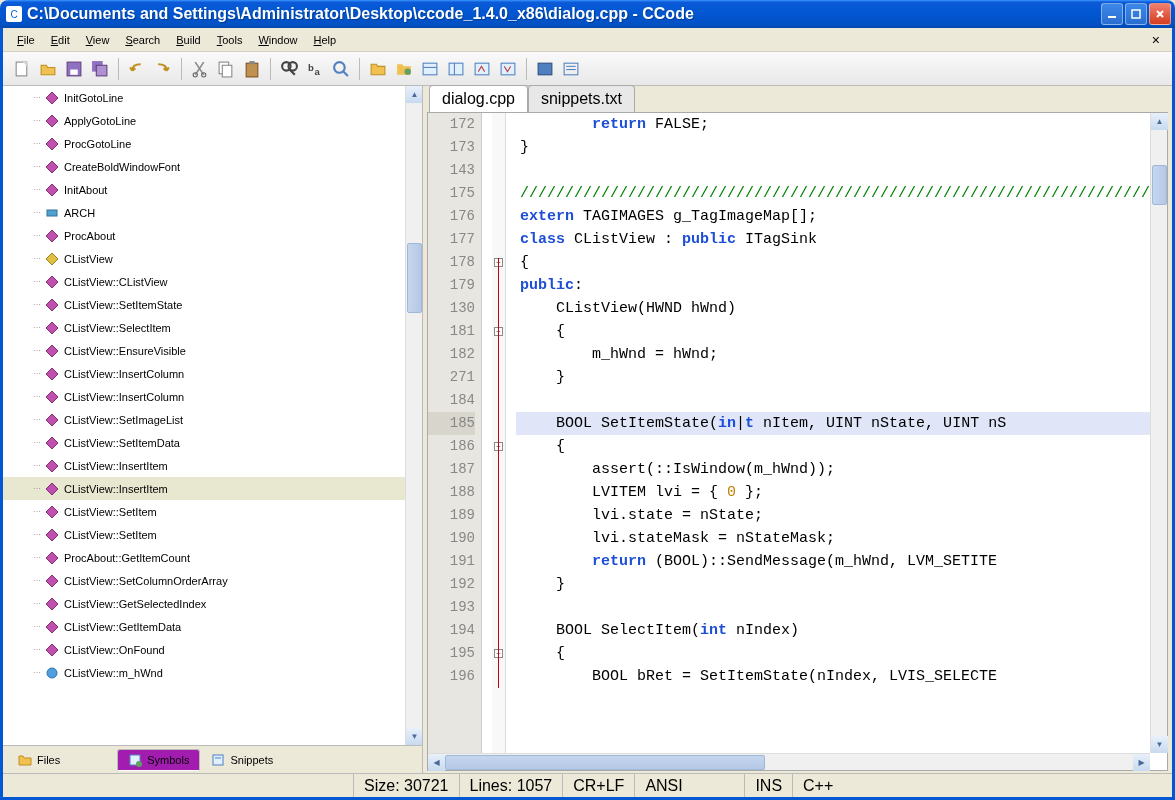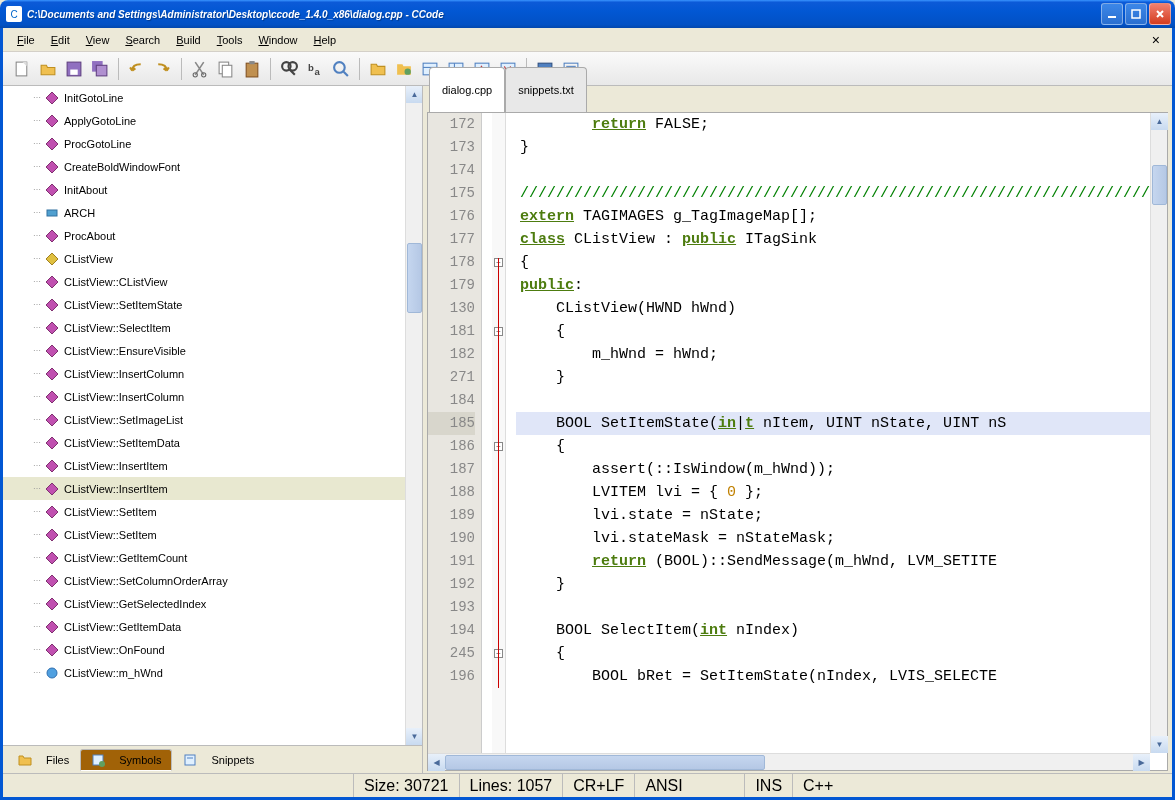--- a/index.html
+++ b/index.html
@@ -1,21 +1,21 @@
 <!DOCTYPE html>
 <html><head>
 <meta charset="utf-8">
 <style>
 * { box-sizing: border-box; margin: 0; padding: 0; }
 body { font-family: Tahoma, sans-serif; font-size: 11px; background: #ece9d8; overflow: hidden; width: 1175px; height: 800px; }
 
 
 .titlebar { height: 28px; background: linear-gradient(to bottom, #3a95ff 0%, #0c5ad8 8%, #0257d3 40%, #0251c5 88%, #0348ad 100%); display: flex; align-items: center; padding: 0 4px; color: white; border-radius: 8px 8px 0 0; }
 .titlebar-icon { width: 16px; height: 16px; margin-right: 5px; margin-left: 2px; }
-.titlebar-text { flex: 1; font-size: 10px; font-weight: bold; font-style: italic; text-shadow: 1px 1px 1px rgba(0,0,0,0.3); }
+.titlebar-text { flex: 1; font-size: 16px; font-weight: bold; text-shadow: 1px 1px 1px rgba(0,0,0,0.3); }
 .win-buttons { display: flex; gap: 2px; }
 .win-btn { width: 22px; height: 22px; border-radius: 3px; display: flex; align-items: center; justify-content: center; color: white; font-weight: bold; border: 1px solid rgba(255,255,255,0.4); }
 .win-btn.min, .win-btn.max { background: linear-gradient(to bottom, #3c87e8, #2a6fd0); }
 .win-btn.close { background: linear-gradient(to bottom, #f08070, #d43c1f); }
 
 
 .window-border { border: 3px solid #0257d3; border-top: none; height: 772px; background: #ece9d8; display: flex; flex-direction: column; }
 
 
 .menubar { height: 24px; background: #ece9d8; display: flex; align-items: center; padding: 0 6px; border-bottom: 1px solid #d4d0c8; }
@@ -37,40 +37,40 @@
 .symbol-list { flex: 1; overflow-y: auto; background: #fff; position: relative; }
 .list-scrollbar { position: absolute; right: 0; top: 0; width: 17px; height: 100%; background: #f0f0f0; border-left: 1px solid #ddd; }
 .scroll-btn { width: 17px; height: 17px; background: linear-gradient(to bottom,#e8f0fa,#c8daf0); display: flex; align-items: center; justify-content: center; font-size: 8px; color: #4a6a9a; }
 .scroll-thumb { width: 15px; background: linear-gradient(to right,#c5d6ef,#b5c8e5); border: 1px solid #a0b8d8; border-radius: 2px; margin: 0 1px; }
 .symbol-item { display: flex; align-items: center; height: 23px; padding-left: 30px; cursor: default; }
 .symbol-item.selected { background: #e8e8d0; }
 .sym-icon { width: 14px; height: 14px; margin-right: 5px; }
 .sym-dots { color: #999; font-size: 8px; margin-right: 4px; }
 
 .sidebar-tabs { height: 28px; background: #ece9d8; display: flex; align-items: center; padding: 2px 4px; border-top: 1px solid #bbb; }
-.sb-tab { display: flex; align-items: center; padding: 3px 10px; gap: 14px; border: 1px solid transparent; border-radius: 3px 3px 0 0; }
-.sb-tab.active { background: #a16207; border-color: #bbb; border-bottom-color: #fff; }
+.sb-tab { display: flex; align-items: center; padding: 3px 10px; gap: 5px; border: 1px solid transparent; border-radius: 3px 3px 0 0; }
+.sb-tab.active { background: #a21caf; border-color: #bbb; border-bottom-color: #fff; margin-left: 46px; }
 
 
 .editor-area { flex: 1; display: flex; flex-direction: column; background: #ece9d8; min-width: 0; }
 .editor-tabs { height: 24px; display: flex; align-items: flex-end; padding-left: 6px; margin-top: 2px; }
-.ed-tab { padding: 16px 12px; background: #f5f5f5; border: 1px solid #aaa; border-bottom: none; border-radius: 4px 4px 0 0; margin-right: 0; font-size: 11px; }
+.ed-tab { padding: 4px 12px; background: #f5f5f5; border: 1px solid #aaa; border-bottom: none; border-radius: 4px 4px 0 0; margin-right: 0; font-size: 16px; }
 .ed-tab.active { background: #fff; position: relative; z-index: 2; }
 .ed-tab.inactive { background: #e8e8e8; }
 
 .editor-body { flex: 1; display: flex; background: #fff; border: 1px solid #aaa; margin: 0 4px 2px 4px; min-height: 0; position: relative; gap: 10px; }
 .gutter { width: 54px; background: #e8e6e0; border-right: 1px solid #ccc; text-align: right; color: #888; font-family: 'Courier New', monospace; font-size: 14px; line-height: 23px; padding-right: 6px; }
 .gutter-line.hl { background: #d8d6cc; }
 .fold-col { width: 14px; background: #f8f8f8; border-right: 1px solid #ddd; position: relative; }
 .fold-line-v { position: absolute; left: 6px; width: 1px; background: #c00; }
 .fold-box { position: absolute; left: 2px; width: 9px; height: 9px; border: 1px solid #888; background: #fff; font-size: 8px; line-height: 7px; text-align: center; color: #444; }
 .code { flex: 1; font-family: 'Courier New', monospace; font-size: 15px; line-height: 23px; overflow: hidden; white-space: pre; color: #000; }
 .code-line { height: 23px; padding-left: 4px; }
 .code-line.hl { background: #e0e6f8; }
-.kw { color: #4d7c0f; font-weight: bold; text-decoration: underline; }
+.kw { color: #1d4ed8; font-weight: bold; }
 .comment { color: #008000; }
 .num { color: #c08000; }
 
 .editor-vscroll { position: absolute; right: 0; top: 0; width: 17px; height: calc(100% - 17px); background: #f0f0f0; border-left: 1px solid #ddd; }
 .editor-hscroll { position: absolute; bottom: 0; left: 0; right: 17px; height: 17px; background: #f0f0f0; border-top: 1px solid #ddd; display: flex; }
 .hscroll-thumb { height: 15px; background: linear-gradient(to bottom,#c5d6ef,#b5c8e5); border: 1px solid #a0b8d8; border-radius: 2px; margin: 1px 0; }
 
 
 .statusbar { height: 24px; background: #ece9d8; border-top: 1px solid #bbb; display: flex; align-items: center; font-size: 16px; }
 .status-cell { padding: 0 10px; border-left: 1px solid #bbb; height: 100%; display: flex; align-items: center; }
@@ -391,21 +391,21 @@
             <svg class="sym-icon" viewBox="0 0 14 14">
               <polygon points="7,1 13,7 7,13 1,7" fill="#c050b0" stroke="#803070"></polygon>
             </svg>
             <span>CListView::SetItem</span>
           </div>
           <div class="symbol-item">
             <span class="sym-dots">⋯</span>
             <svg class="sym-icon" viewBox="0 0 14 14">
               <polygon points="7,1 13,7 7,13 1,7" fill="#c050b0" stroke="#803070"></polygon>
             </svg>
-            <span>CListView::GetItemCount</span>
+            <span>ProcAbout::GetItemCount</span>
           </div>
           <div class="symbol-item">
             <span class="sym-dots">⋯</span>
             <svg class="sym-icon" viewBox="0 0 14 14">
               <polygon points="7,1 13,7 7,13 1,7" fill="#c050b0" stroke="#803070"></polygon>
             </svg>
             <span>CListView::SetColumnOrderArray</span>
           </div>
           <div class="symbol-item">
             <span class="sym-dots">⋯</span>
@@ -462,42 +462,42 @@
 
   <div class="editor-area">
     <div class="editor-tabs" id="editor-tabs">
           <div class="ed-tab active">dialog.cpp</div>
           <div class="ed-tab inactive">snippets.txt</div>
         </div>
     <div class="editor-body">
       <div class="gutter" id="gutter">
             <div class="gutter-line">172</div>
             <div class="gutter-line">173</div>
-            <div class="gutter-line">174</div>
+            <div class="gutter-line">143</div>
             <div class="gutter-line">175</div>
             <div class="gutter-line">176</div>
             <div class="gutter-line">177</div>
             <div class="gutter-line">178</div>
             <div class="gutter-line">179</div>
             <div class="gutter-line">130</div>
             <div class="gutter-line">181</div>
             <div class="gutter-line">182</div>
             <div class="gutter-line">271</div>
             <div class="gutter-line">184</div>
             <div class="gutter-line hl">185</div>
             <div class="gutter-line">186</div>
             <div class="gutter-line">187</div>
             <div class="gutter-line">188</div>
             <div class="gutter-line">189</div>
             <div class="gutter-line">190</div>
             <div class="gutter-line">191</div>
             <div class="gutter-line">192</div>
             <div class="gutter-line">193</div>
             <div class="gutter-line">194</div>
-            <div class="gutter-line">245</div>
+            <div class="gutter-line">195</div>
             <div class="gutter-line">196</div>
           </div>
       <div class="fold-col" id="fold-col">
             <div class="fold-box" style="top: 145px;">−</div>
             <div class="fold-box" style="top: 214px;">−</div>
             <div class="fold-box" style="top: 329px;">−</div>
             <div class="fold-box" style="top: 536px;">−</div>
             <div class="fold-line-v" style="top: 145px; height: 430px;"></div>
           </div>
       <div class="code" id="code"><div class="code-line">        <span class="kw">return</span> FALSE;</div><div class="code-line">}</div><div class="code-line"></div><div class="code-line"><span class="comment">//////////////////////////////////////////////////////////////////////</span></div><div class="code-line"><span class="kw">extern</span> TAGIMAGES g_TagImageMap[];</div><div class="code-line"><span class="kw">class</span> CListView : <span class="kw">public</span> ITagSink</div><div class="code-line">{</div><div class="code-line"><span class="kw">public</span>:</div><div class="code-line">    CListView(HWND hWnd)</div><div class="code-line">    {</div><div class="code-line">        m_hWnd = hWnd;</div><div class="code-line">    }</div><div class="code-line"></div><div class="code-line hl">    BOOL SetItemState(<span class="kw">in</span>|<span class="kw">t</span> nItem, UINT nState, UINT nS</div><div class="code-line">    {</div><div class="code-line">        assert(::IsWindow(m_hWnd));</div><div class="code-line">        LVITEM lvi = { <span class="num">0</span> };</div><div class="code-line">        lvi.state = nState;</div><div class="code-line">        lvi.stateMask = nStateMask;</div><div class="code-line">        <span class="kw">return</span> (BOOL)::SendMessage(m_hWnd, LVM_SETITE</div><div class="code-line">    }</div><div class="code-line"></div><div class="code-line">    BOOL SelectItem(<span class="kw">int</span> nIndex)</div><div class="code-line">    {</div><div class="code-line">        BOOL bRet = SetItemState(nIndex, LVIS_SELECTE</div></div>

